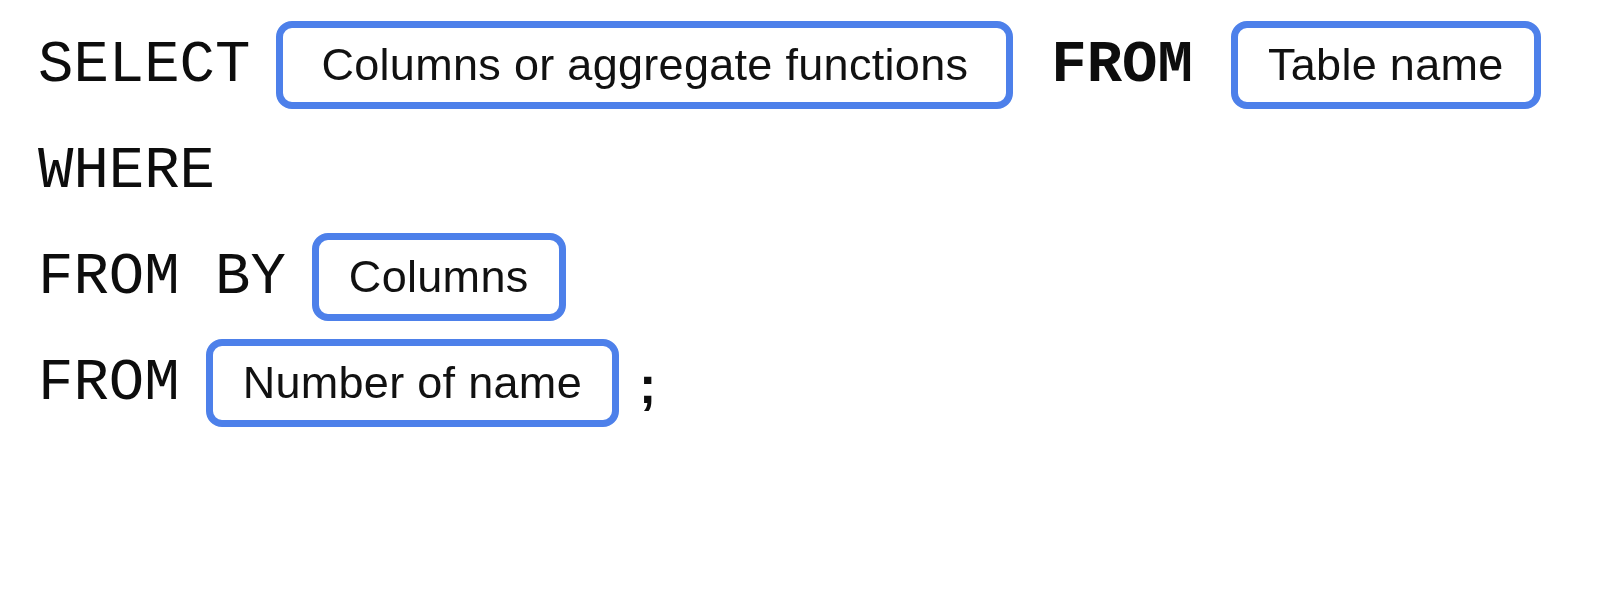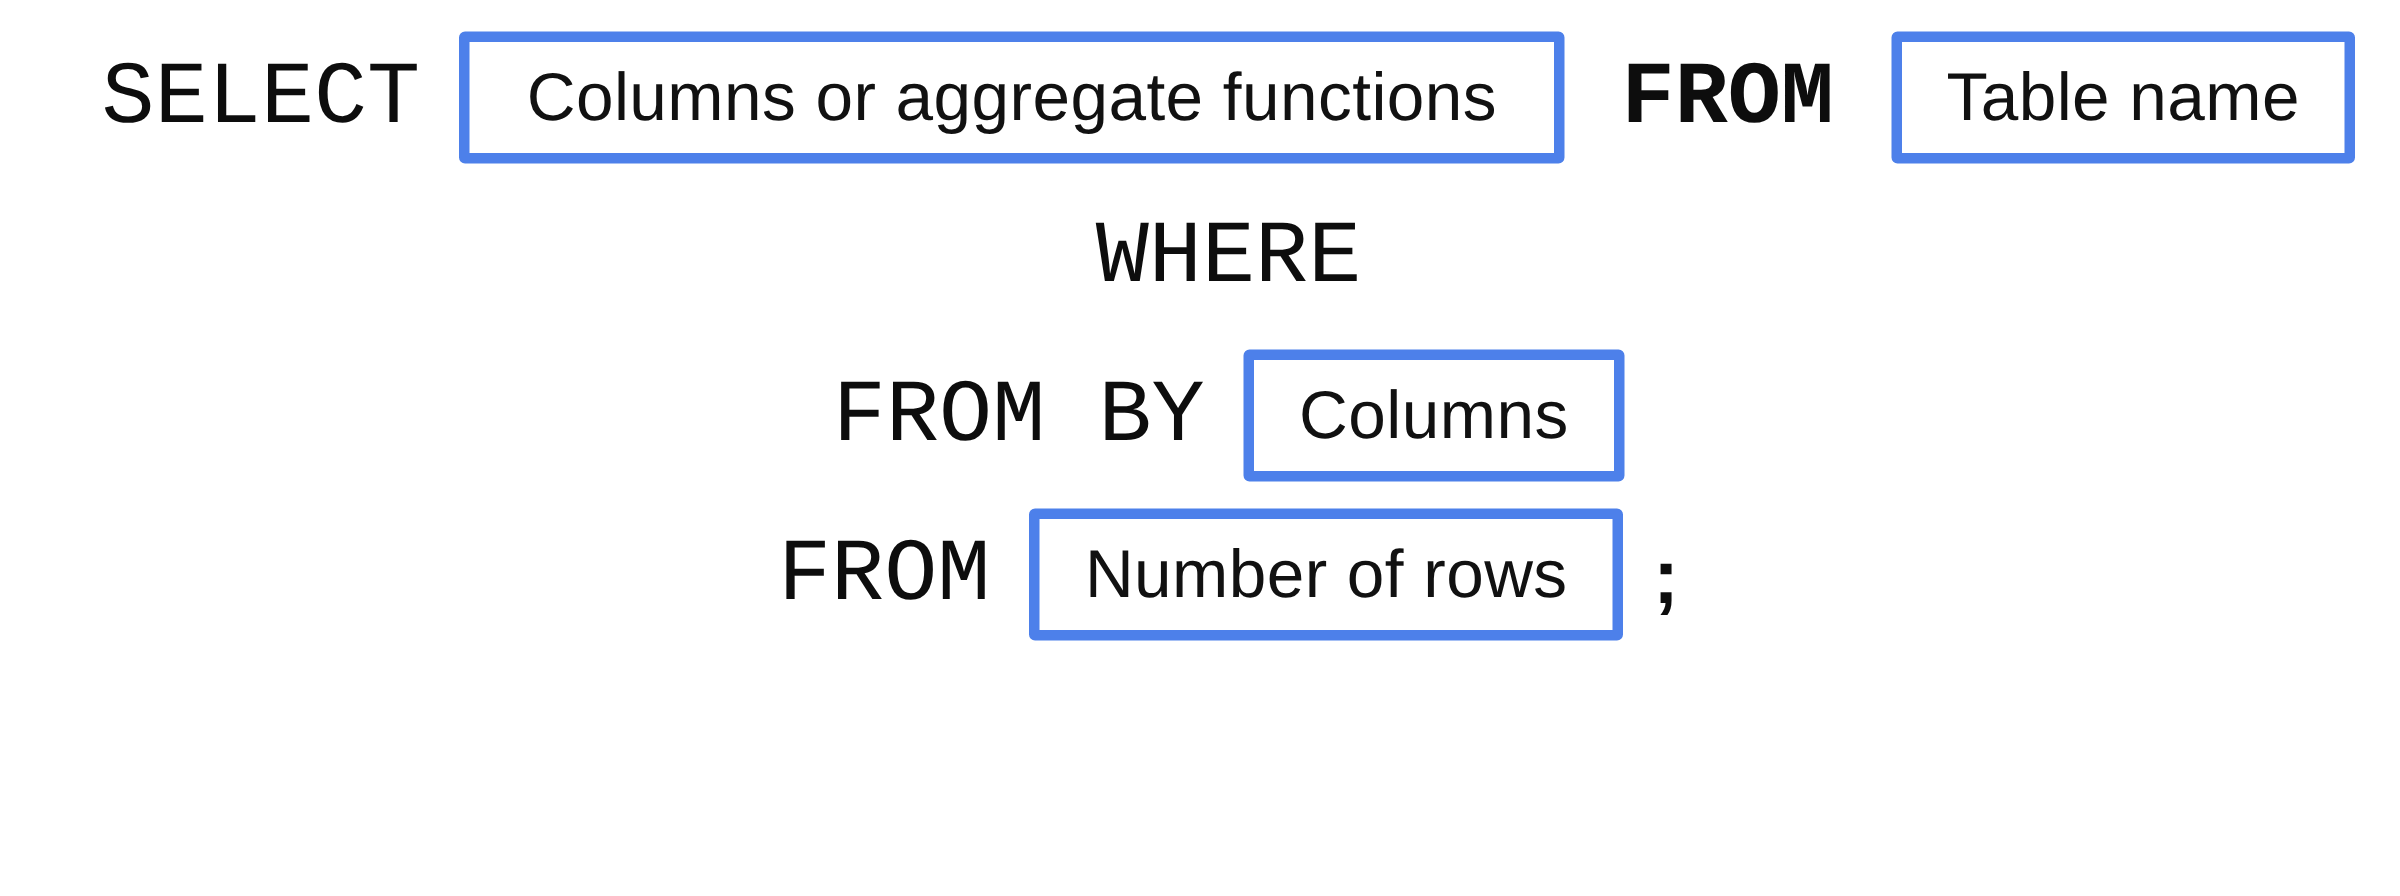--- a/index.html
+++ b/index.html
@@ -12,21 +12,20 @@
     height: 597px;
     background: #ffffff;
     overflow: hidden;
     font-family: "Liberation Sans", sans-serif;
   }
   .diagram {
     padding: 21px 0 0 38px;
     display: flex;
     flex-direction: column;
     gap: 18px;
-    align-items: center;
   }
   .row {
     display: flex;
     align-items: center;
     gap: 26px;
     height: 88px;
     white-space: pre;
   }
   .kw {
     font-family: "Liberation Mono", "DejaVu Sans Mono", monospace;
@@ -36,21 +35,21 @@
     white-space: pre;
     letter-spacing: 0;
   }
   .kw-inline {
     margin: 0 12px;
     font-weight: bold;
   }
   .pill {
     height: 88px;
     border: 7px solid var(--accent);
-    border-radius: 4px;
+    border-radius: 16px;
     background: #ffffff;
     padding: 0 30px;
     display: flex;
     align-items: center;
     justify-content: center;
     font-family: "Liberation Sans", "DejaVu Sans", sans-serif;
     font-size: 45px;
     font-weight: 500;
     letter-spacing: 0.3px;
     color: #111111;
@@ -83,17 +82,17 @@
   </div>
 
   <div class="row">
     <span class="kw">FROM BY</span>
     <span class="pill">Columns</span>
   </div>
 
 
   <div class="row">
     <span class="kw">FROM</span>
-    <span class="pill">Number of rows</span>
+    <span class="pill">Number of name</span>
     <span class="punct">;</span>
   </div>
 
 </div>
 
 </body></html>

